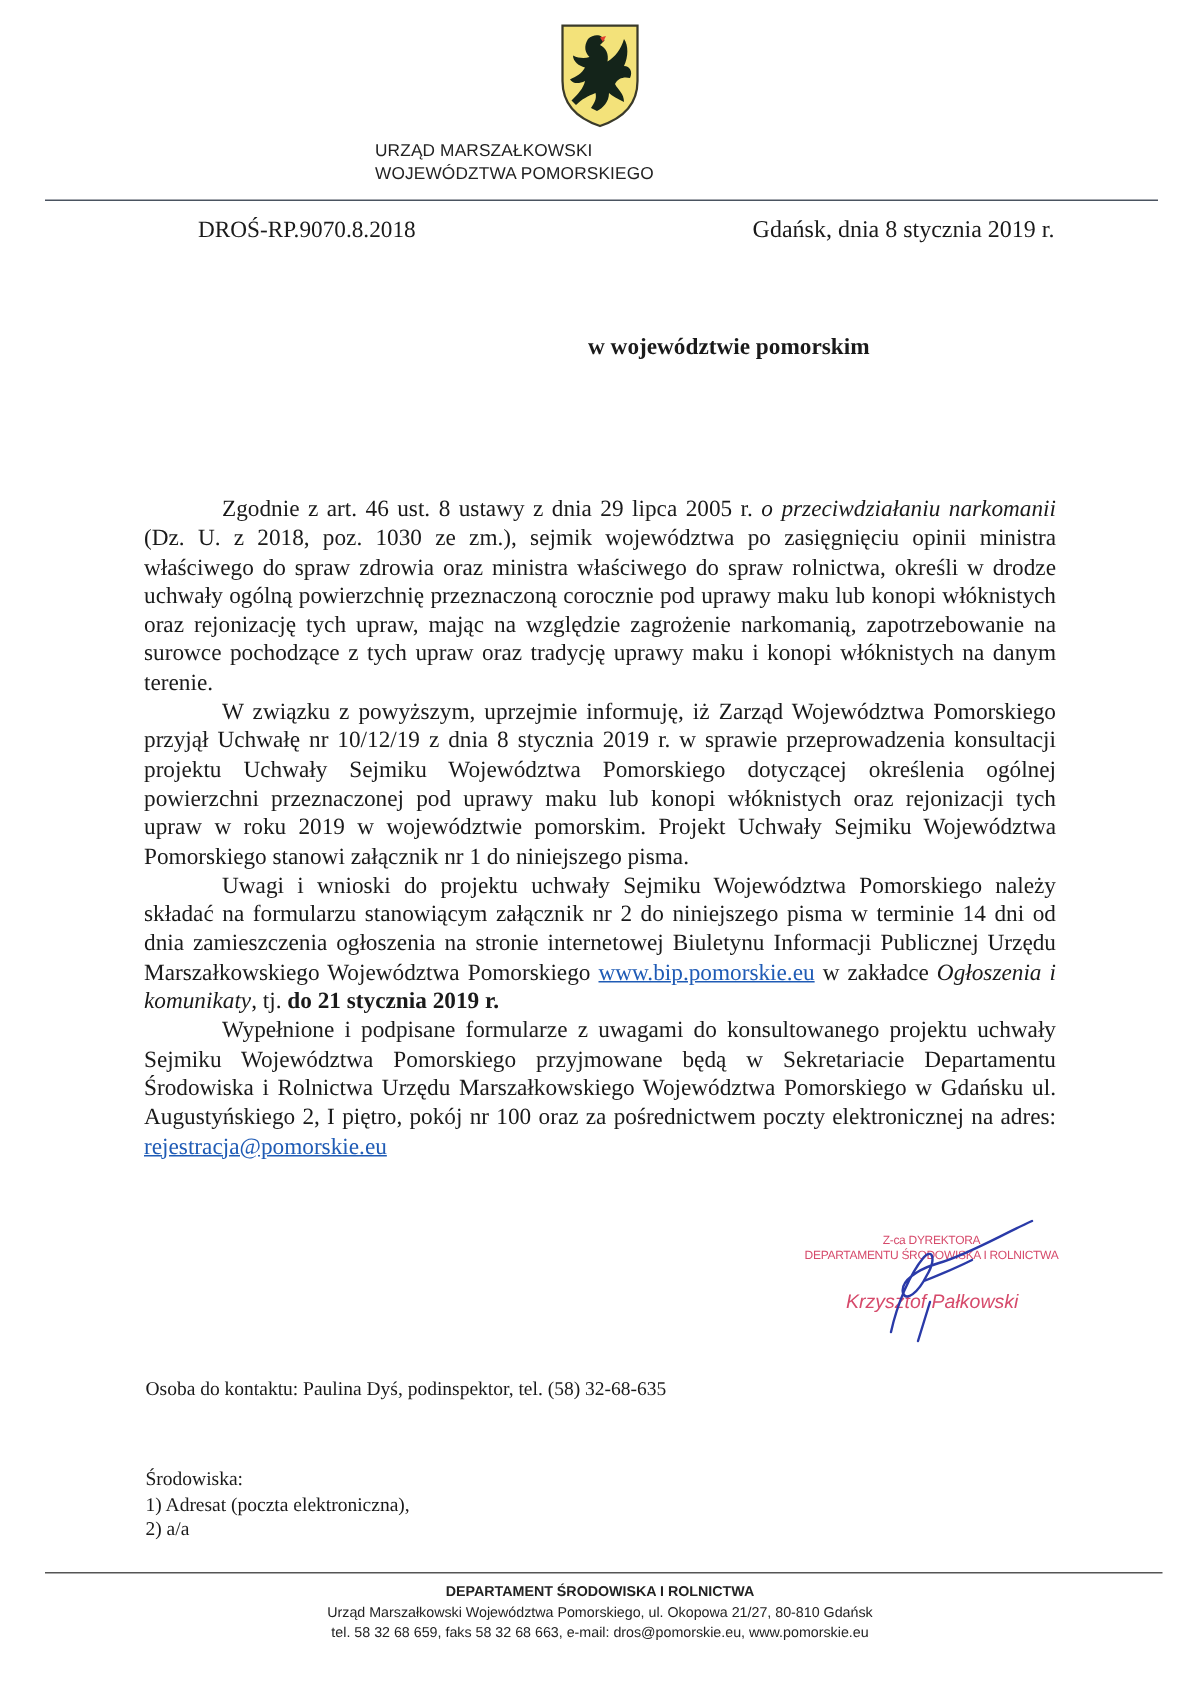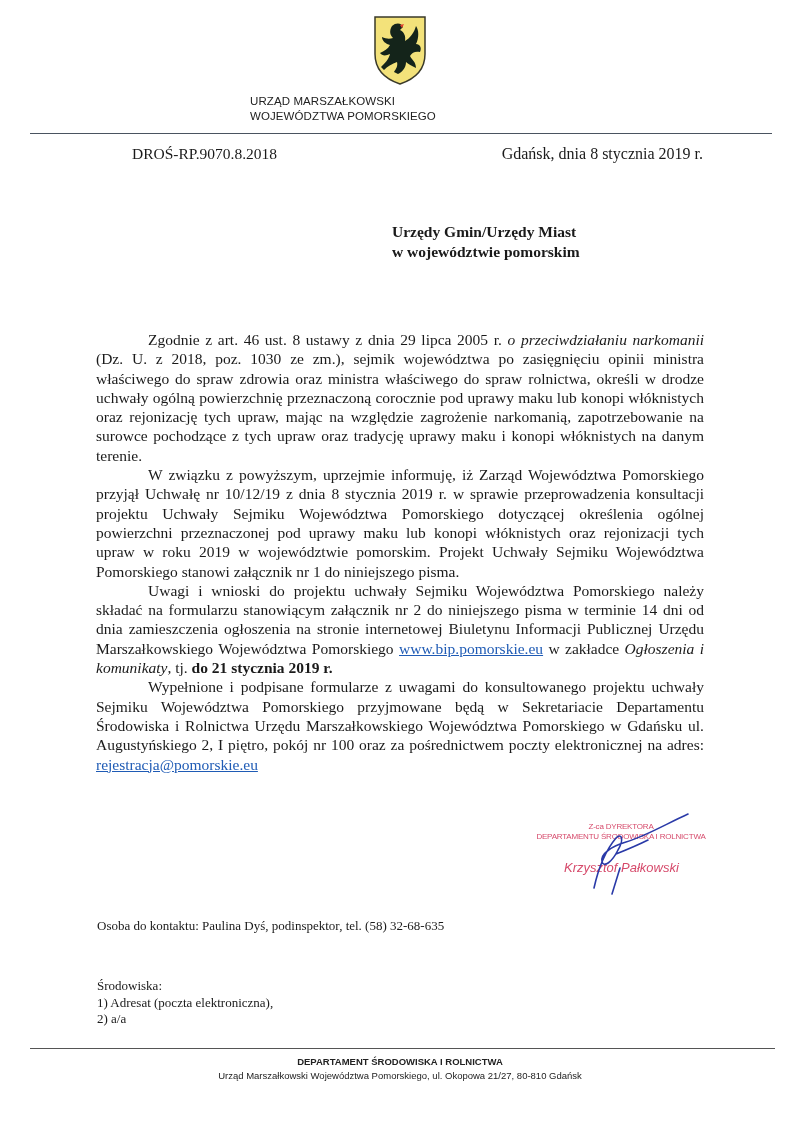--- a/index.html
+++ b/index.html
@@ -45,21 +45,20 @@
   <div>URZĄD MARSZAŁKOWSKI</div>
   <div>WOJEWÓDZTWA POMORSKIEGO</div>
 </div>
 
 <div class="hr-top"></div>
 
 <div class="ref">DROŚ-RP.9070.8.2018</div>
 <div class="date">Gdańsk, dnia 8 stycznia 2019 r.</div>
 
 <div class="addressee">
-  <div>Urzędy Gmin/Urzędy Miast</div>
   <div>w województwie pomorskim</div>
 </div>
 
 <div class="body">
   <p><span>Zgodnie z art. 46 ust. 8 ustawy z dnia 29 lipca 2005 r. </span><span class="i">o przeciwdziałaniu narkomanii</span><span> (Dz. U. z 2018, poz. 1030 ze zm.), sejmik województwa po zasięgnięciu opinii ministra właściwego do spraw zdrowia oraz ministra właściwego do spraw rolnictwa, określi w drodze uchwały ogólną powierzchnię przeznaczoną corocznie pod uprawy maku lub konopi włóknistych oraz rejonizację tych upraw, mając na względzie zagrożenie narkomanią, zapotrzebowanie na surowce pochodzące z tych upraw oraz tradycję uprawy maku i konopi włóknistych na danym terenie.</span></p>
   <p>W związku z powyższym, uprzejmie informuję, iż Zarząd Województwa Pomorskiego przyjął Uchwałę nr 10/12/19 z dnia 8 stycznia 2019 r. w sprawie przeprowadzenia konsultacji projektu Uchwały Sejmiku Województwa Pomorskiego dotyczącej określenia ogólnej powierzchni przeznaczonej pod uprawy maku lub konopi włóknistych oraz rejonizacji tych upraw w roku 2019 w województwie pomorskim. Projekt Uchwały Sejmiku Województwa Pomorskiego stanowi załącznik nr 1 do niniejszego pisma.</p>
   <p><span>Uwagi i wnioski do projektu uchwały Sejmiku Województwa Pomorskiego należy składać na formularzu stanowiącym załącznik nr 2 do niniejszego pisma w terminie 14 dni od dnia zamieszczenia ogłoszenia na stronie internetowej Biuletynu Informacji Publicznej Urzędu Marszałkowskiego Województwa Pomorskiego </span><a href="#">www.bip.pomorskie.eu</a><span> w zakładce </span><span class="i">Ogłoszenia i komunikaty</span><span>, tj. </span><span class="b">do 21 stycznia 2019 r.</span></p>
   <p><span>Wypełnione i podpisane formularze z uwagami do konsultowanego projektu uchwały Sejmiku Województwa Pomorskiego przyjmowane będą w Sekretariacie Departamentu Środowiska i Rolnictwa Urzędu Marszałkowskiego Województwa Pomorskiego w Gdańsku ul. Augustyńskiego 2, I piętro, pokój nr 100 oraz za pośrednictwem poczty elektronicznej na adres: </span><a href="#">rejestracja@pomorskie.eu</a></p>
 </div>
 
@@ -80,13 +79,14 @@
   <div>Środowiska:</div>
   <div>1) Adresat (poczta elektroniczna),</div>
   <div>2) a/a</div>
 </div>
 
 <div class="hr-bottom"></div>
 
 <div class="footer">
   <div class="dept">DEPARTAMENT ŚRODOWISKA I ROLNICTWA</div>
   <div>Urząd Marszałkowski Województwa Pomorskiego, ul. Okopowa 21/27, 80-810 Gdańsk</div>
+  <div>tel. 58 32 68 659, faks 58 32 68 663, e-mail: dros@pomorskie.eu, www.pomorskie.eu</div>
 </div>
 
 </body></html>

